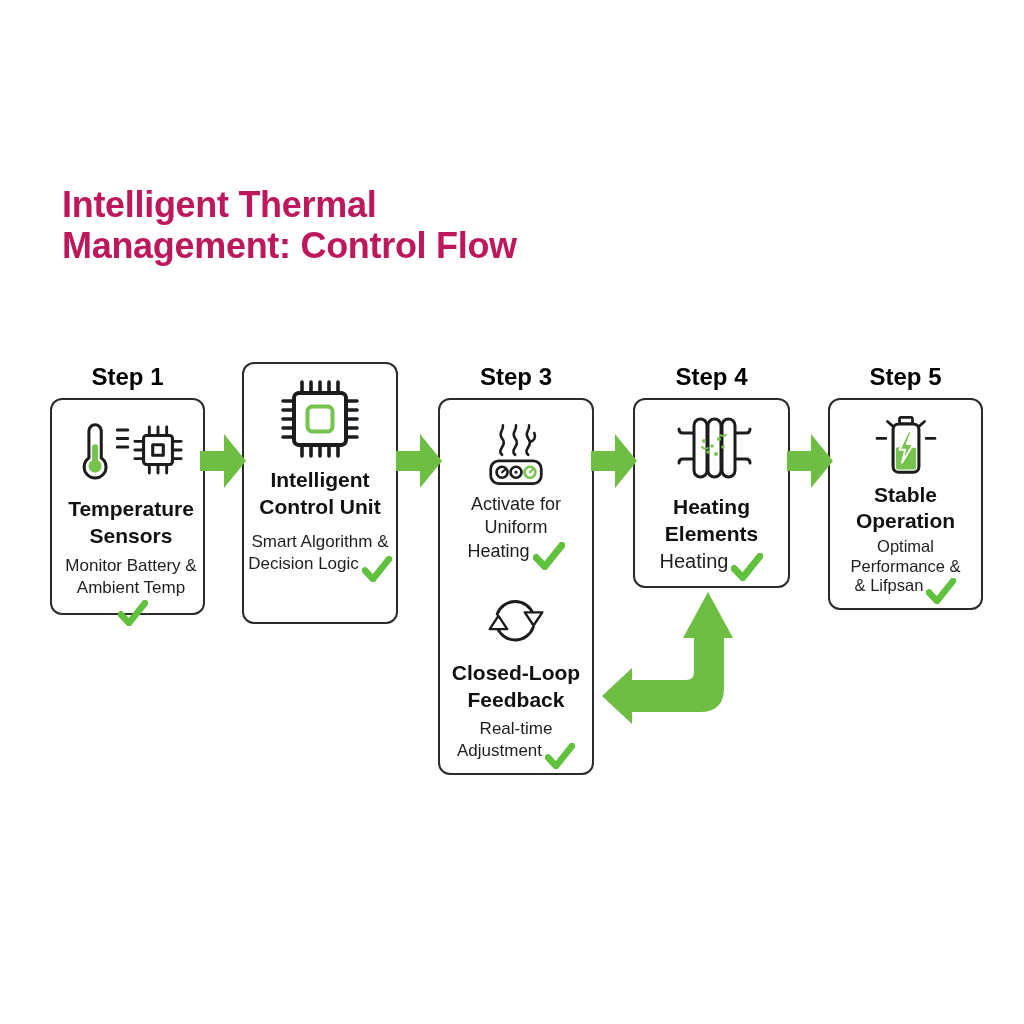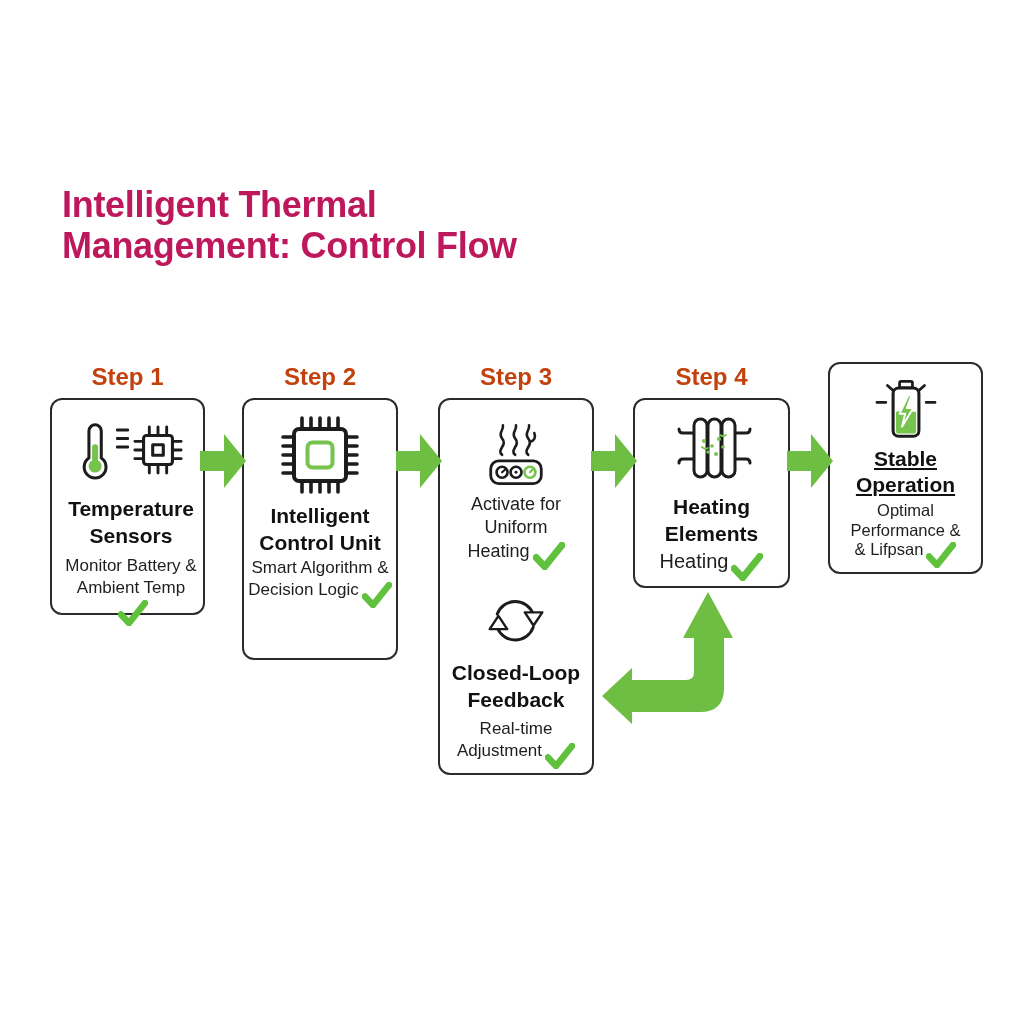--- a/index.html
+++ b/index.html
@@ -12,49 +12,49 @@
   }
   *{margin:0;padding:0;box-sizing:border-box;}
   body{background:#e8e8e8;font-family:"Liberation Sans","DejaVu Sans",sans-serif;}
   .canvas{position:relative;width:1024px;height:1024px;background:var(--background);overflow:hidden;}
   .ml{white-space:pre-line;}
   .title{
     position:absolute;left:62px;top:184px;width:540px;
     font-size:36px;font-weight:bold;line-height:41px;letter-spacing:-0.3px;color:#be185d;
   }
   .step{position:absolute;top:362px;text-align:center;}
-  .step-label{font-size:24px;font-weight:bold;color:#c2410c;line-height:29px;margin-bottom:7px;}
+  .step-label{font-size:24px;font-weight:bold;color:#000000;line-height:29px;margin-bottom:7px;}
   .card{
     border:2px solid var(--card-border);border-radius:12px;background:#fff;
     display:flex;flex-direction:column;align-items:center;width:100%;
     padding-left:3px;padding-right:3px;
   }
   .card-title{font-size:21px;font-weight:bold;line-height:27px;color:#111;}
   .card-sub{font-size:17px;line-height:22px;color:#1e1e1e;}
   .sub-wrap{position:relative;}
   .check{display:inline-block;vertical-align:-13px;margin-left:3px;}
   .icon-row{display:flex;align-items:center;justify-content:center;}
   
   .s1 .card{height:217px;padding-top:18px;padding-left:10px;}
   .s1 .card-title{margin-top:13px;}
   .s1 .sub-wrap{margin-top:6px;}
   .s2 .card{height:262px;padding-top:15px;}
   .s2 .card-title{margin-top:7px;}
-  .s2 .sub-wrap{margin-top:1px;}
+  .s2 .sub-wrap{margin-top:11px;}
   .s3 .card{height:377px;padding-top:20px;}
   .s3 .sub-a{font-size:18px;line-height:23.5px;margin-top:5px;}
   .s3 .cycle{margin-top:18px;}
   .s3 .card-title{margin-top:8px;}
   .s3 .sub-wrap{margin-top:5px;}
   .s4 .card{height:190px;padding-top:15px;}
   .s4 .card-title{margin-top:12px;}
   .s4 .sub-wrap{margin-top:1px;}
   .s4 .card-sub{font-size:20px;line-height:26px;}
   .s5 .card{height:212px;padding-top:11px;}
-  .s5 .card-title{margin-top:0px;line-height:26px;text-decoration:underline;}
+  .s5 .card-title{margin-top:0px;line-height:26px;}
   .s5 .sub-wrap{margin-top:3px;}
   .s5 .card-sub{font-size:16.5px;line-height:19.5px;}
   .flow-arrow{position:absolute;top:434px;width:46px;height:54px;}
   .feedback-arrow{position:absolute;left:595px;top:585px;width:150px;height:145px;}
   
   .st{stroke:var(--ink);stroke-linecap:round;stroke-linejoin:round;fill:none;}
   .g-fill{fill:var(--icon-green);}
   .g-st{stroke:var(--icon-green);stroke-linecap:round;stroke-linejoin:round;fill:none;}
   .wh{fill:#fff;}
   .arrow-fill{fill:var(--arrow-green);}
@@ -89,21 +89,20 @@
       <div class="card-title ml">Temperature
 Sensors</div>
       <div class="sub-wrap"><span class="card-sub ml">Monitor Battery &amp;
 Ambient Temp</span><span class="check"><svg width="30" height="26" viewBox="0 0 30 26">
               <path class="check-st" d="M3 14.5 L11 23 L27 3"></path>
             </svg></span></div>
     </div>
   </div>
 
   <div class="step s2" style="left:242px;width:156px;">
-    <div class="step-label">Step 2</div>
     <div class="card">
       <svg width="80" height="80" viewBox="0 0 80 80">
         <path class="st" stroke-width="3.6" d="M22 3 V14 M31 3 V14 M40 3 V14 M49 3 V14 M58 3 V14 M22 66 V77 M31 66 V77 M40 66 V77 M49 66 V77 M58 66 V77 M3 22 H14 M3 31 H14 M3 40 H14 M3 49 H14 M3 58 H14 M66 22 H77 M66 31 H77 M66 40 H77 M66 49 H77 M66 58 H77"></path>
         <rect class="st wh" stroke-width="4" x="14" y="14" width="52" height="52" rx="5"></rect>
         <rect class="g-st" stroke-width="4" x="27.5" y="27.5" width="25" height="25" rx="5"></rect>
       </svg>
       <div class="card-title ml">Intelligent
 Control Unit</div>
       <div class="sub-wrap"><span class="card-sub ml">Smart Algorithm &amp;
 Decision Logic</span><span class="check"><svg width="30" height="26" viewBox="0 0 30 26">
@@ -166,20 +165,21 @@
       </svg>
       <div class="card-title ml">Heating
 Elements</div>
       <div class="sub-wrap"><span class="card-sub ml">Heating</span><span class="check"><svg width="32" height="28" viewBox="0 0 30 26">
               <path class="check-st" d="M3 14.5 L11 23 L27 3"></path>
             </svg></span></div>
     </div>
   </div>
 
   <div class="step s5" style="left:828px;width:155px;">
+    <div class="step-label">Step 5</div>
     <div class="card">
       <svg width="84" height="88" viewBox="0 0 84 88">
         <path class="st" stroke-width="3.4" d="M6 34 H17 M67 34 H78 M19 13 L27 20 M65 13 L57 20"></path>
         <rect class="st wh" stroke-width="3.4" x="34" y="8" width="16" height="8" rx="2"></rect>
         <rect class="st wh" stroke-width="3.8" x="26" y="16" width="32" height="60" rx="7"></rect>
         <path class="g-fill" d="M29.5 46 Q34 43.5 38 45.5 L54.5 45.5 V70 Q54.5 72.5 52 72.5 H32 Q29.5 72.5 29.5 70 Z"></path>
         <polygon class="g-fill" points="45,25 34,48 41,48 37,64 51,41 43,41 49,25" stroke="#ffffff" stroke-width="2.4" stroke-linejoin="round"></polygon>
       </svg>
       <div class="card-title ml">Stable
 Operation</div>

